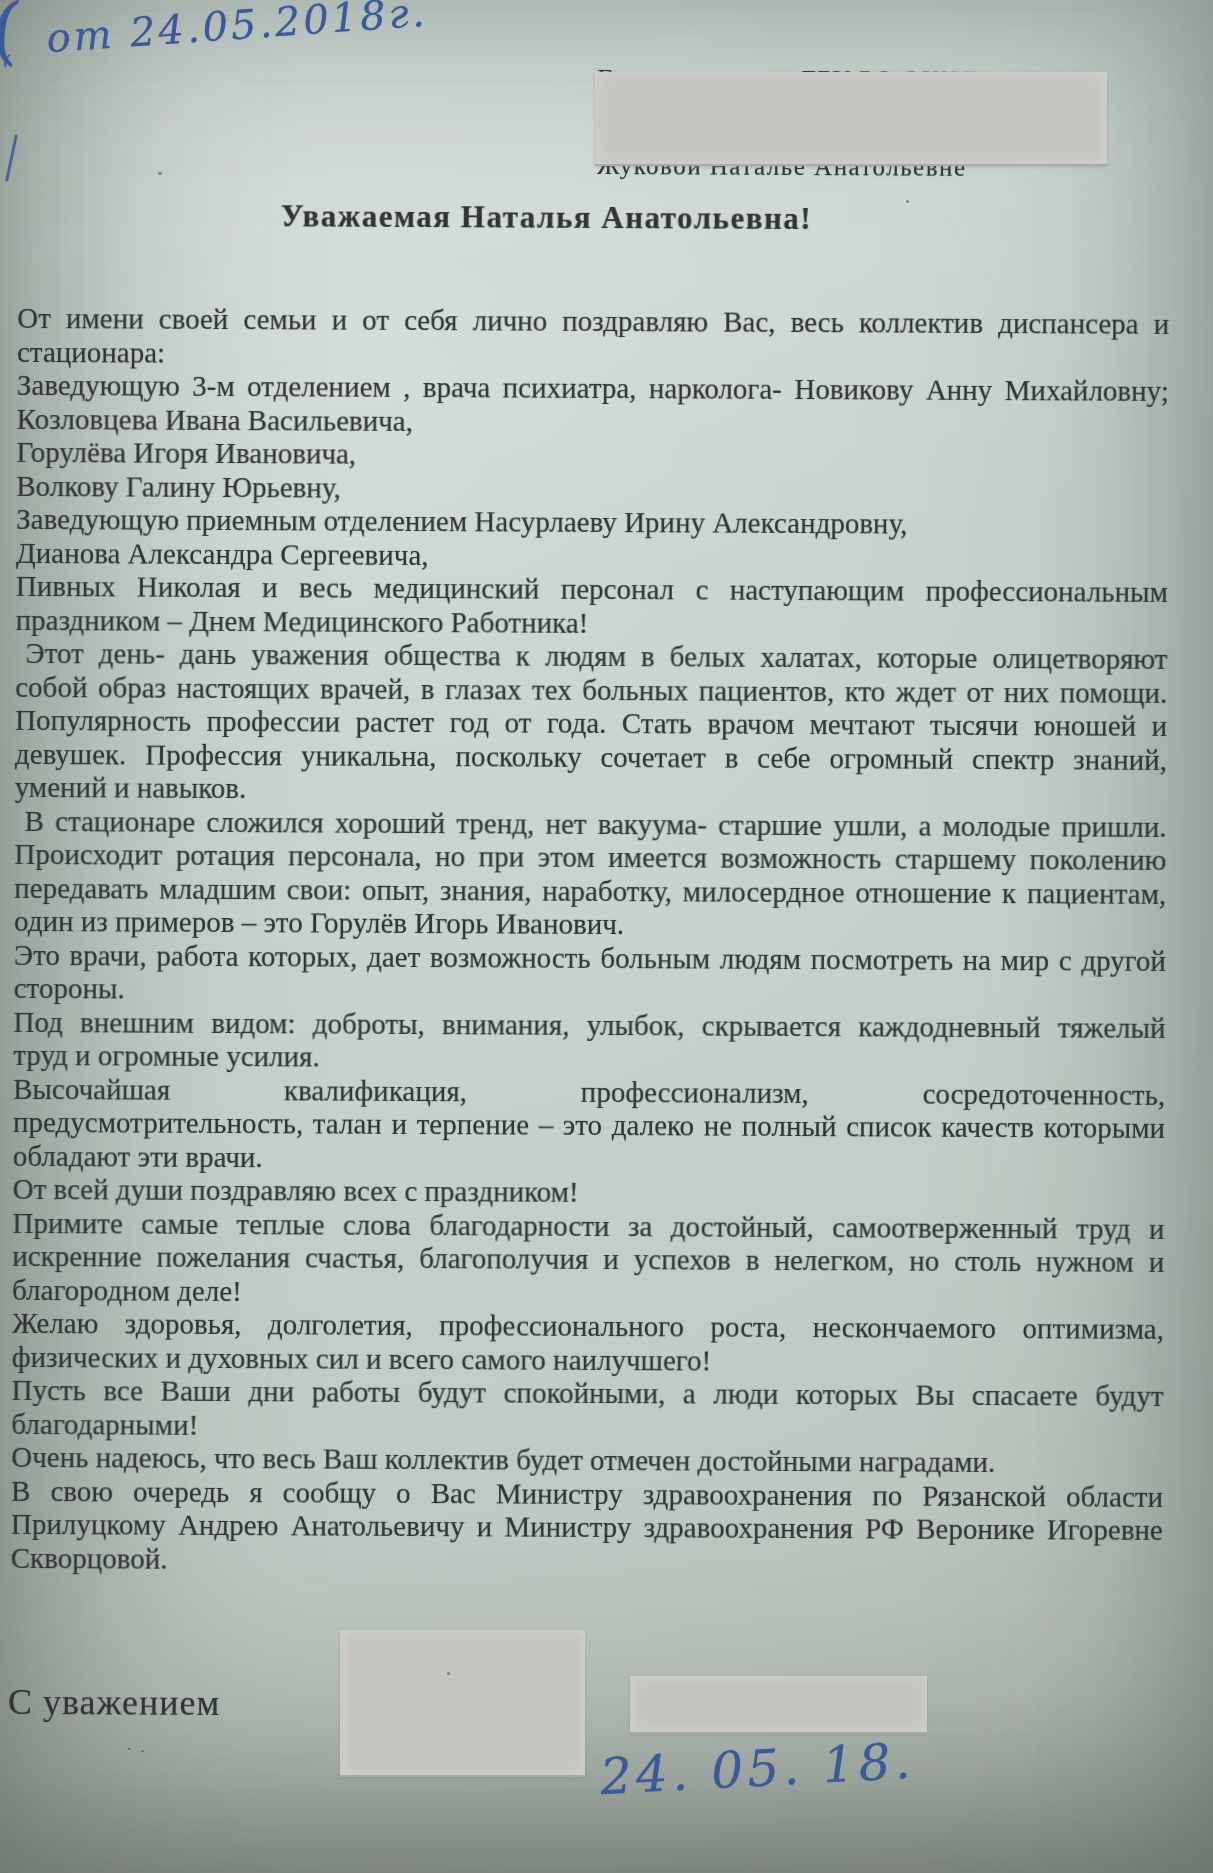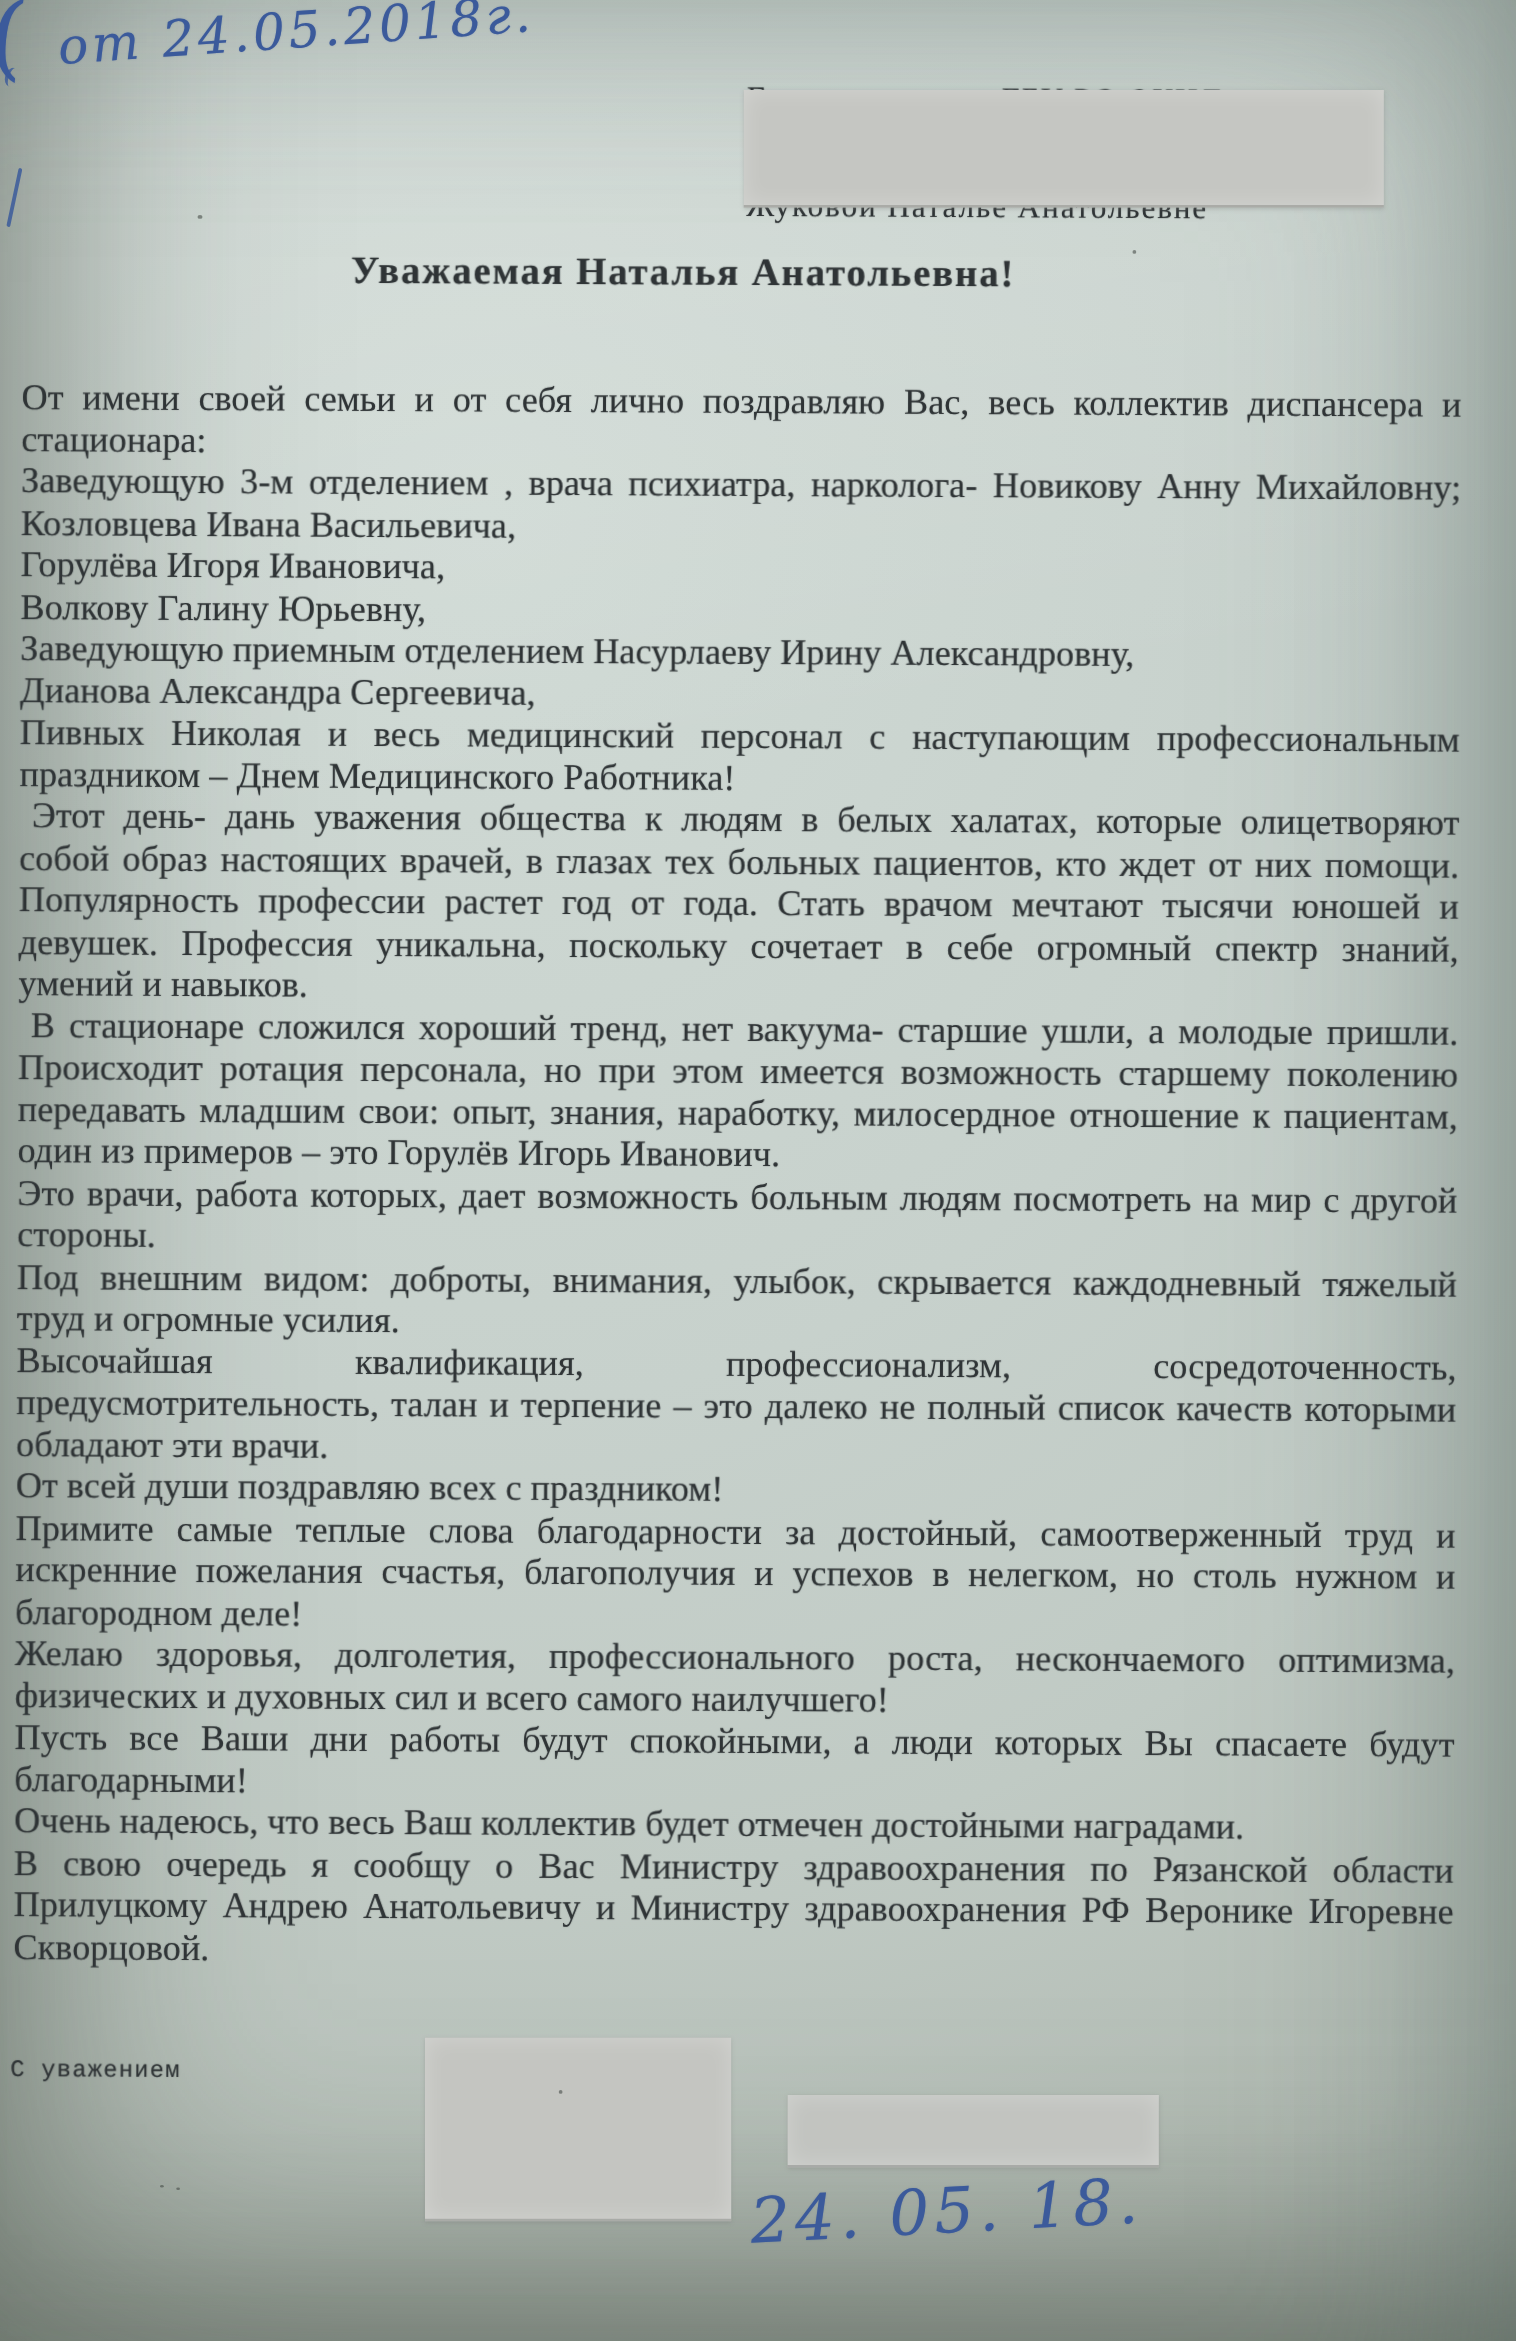--- a/index.html
+++ b/index.html
@@ -36,22 +36,22 @@
     font-size:31px;font-weight:bold;letter-spacing:1.5px;white-space:nowrap;
   }
   .body-block{
     position:absolute;left:14px;top:305px;width:1152px;
     font-size:29px;line-height:33.5px;
   }
   .body-line{text-align:left;}
   .body-line.just{text-align:justify;text-align-last:justify;text-justify:inter-word;}
   .body-line.ind{padding-left:10px;}
   .closing{
-    position:absolute;left:12px;top:1648px;
-    font-size:19px;letter-spacing:1px;font-family:Liberation Mono, monospace;
+    position:absolute;left:12px;top:1684px;
+    font-size:36px;letter-spacing:1px;
   }
   
   .redaction{
     position:absolute;background:#c5c6c2;
     border-bottom:2px solid rgba(148,150,146,0.55);
     box-shadow:0 1px 3px rgba(120,126,120,0.35), inset 0 0 18px rgba(255,255,255,0.25);
   }
   .redaction.top{left:595px;top:72px;width:512px;height:92px;}
   .redaction.sign{left:340px;top:1630px;width:245px;height:145px;background:#c4c5c1;}
   .redaction.name{left:630px;top:1676px;width:297px;height:56px;background:#c2c4c0;}

